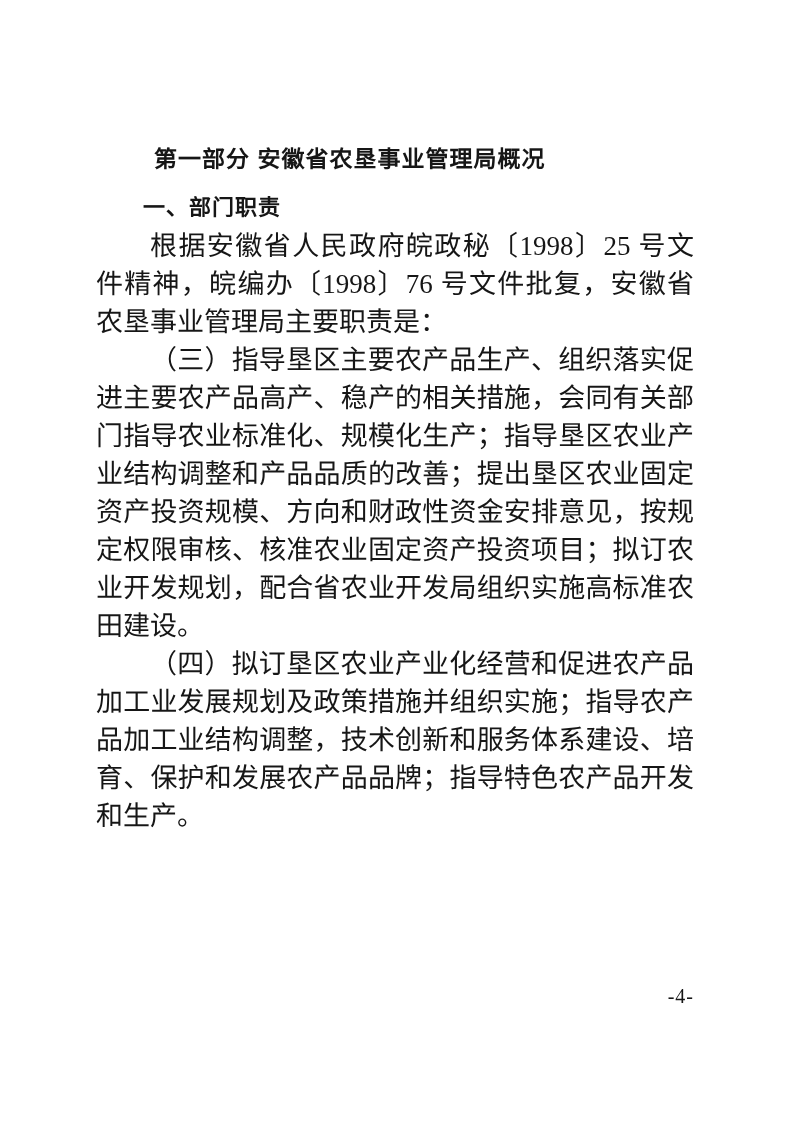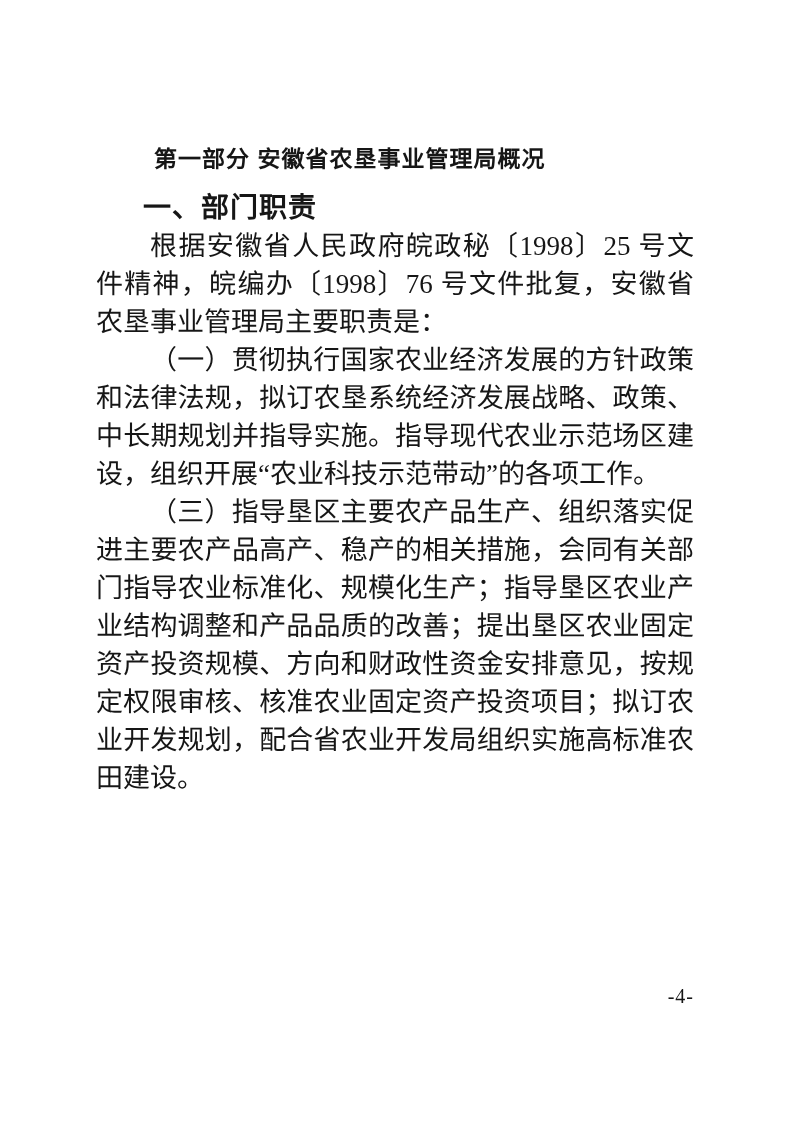--- a/index.html
+++ b/index.html
@@ -30,21 +30,21 @@
     font-size: 23px;
     line-height: 38px;
     letter-spacing: 1px;
     white-space: nowrap;
   }
   .doc-heading {
     margin: 11px 0 0 0;
     padding-left: 47px;
     font-family: "Liberation Sans", "DejaVu Sans", sans-serif;
     font-weight: bold;
-    font-size: 28px;
+    font-size: 22px;
     line-height: 38px;
     letter-spacing: 1px;
   }
   .doc-body {
     margin-top: 0;
   }
   .para {
     margin: 0;
     font-family: "Liberation Serif", "DejaVu Serif", serif;
     font-size: 27px;
@@ -65,18 +65,18 @@
 </style>
 </head>
 <body>
 
 <div class="page">
   <div class="content">
     <h1 class="doc-title">第一部分 安徽省农垦事业管理局概况</h1>
     <h2 class="doc-heading">一、部门职责</h2>
     <div class="doc-body">
         <p class="para">根据安徽省人民政府皖政秘〔1998〕25 号文件精神，皖编办〔1998〕76 号文件批复，安徽省农垦事业管理局主要职责是：</p>
-        <p class="para">（一）贯彻执行国家农业经济发展的方针政策和法律法规，拟订农垦系统经济发展战略、政策、中长期规划并指导实施。指导现代农业示范场区建设，组织开展“农业科技示范带动”的各项工作。</p>
         <p class="para">（三）指导垦区主要农产品生产、组织落实促进主要农产品高产、稳产的相关措施，会同有关部门指导农业标准化、规模化生产；指导垦区农业产业结构调整和产品品质的改善；提出垦区农业固定资产投资规模、方向和财政性资金安排意见，按规定权限审核、核准农业固定资产投资项目；拟订农业开发规划，配合省农业开发局组织实施高标准农田建设。</p>
+        <p class="para">（四）拟订垦区农业产业化经营和促进农产品加工业发展规划及政策措施并组织实施；指导农产品加工业结构调整，技术创新和服务体系建设、培育、保护和发展农产品品牌；指导特色农产品开发和生产。</p>
       </div>
   </div>
   <div class="page-number">-4-</div>
 </div>
 
 </body></html>

